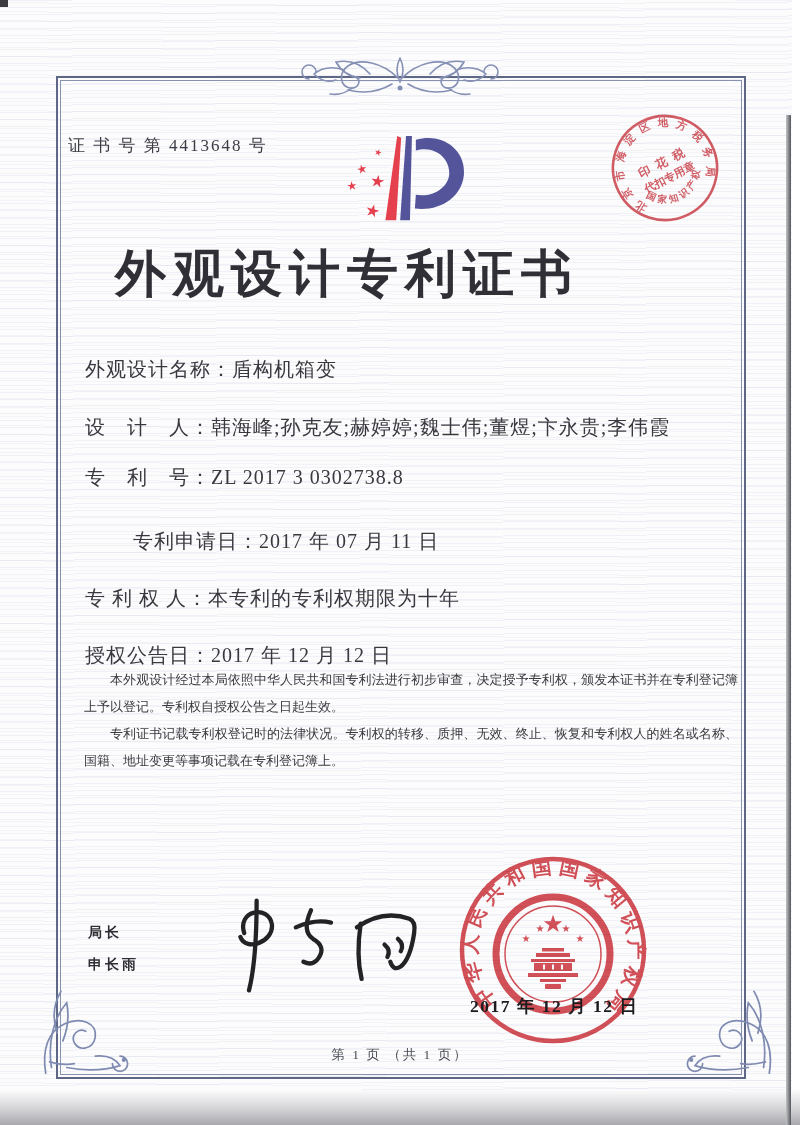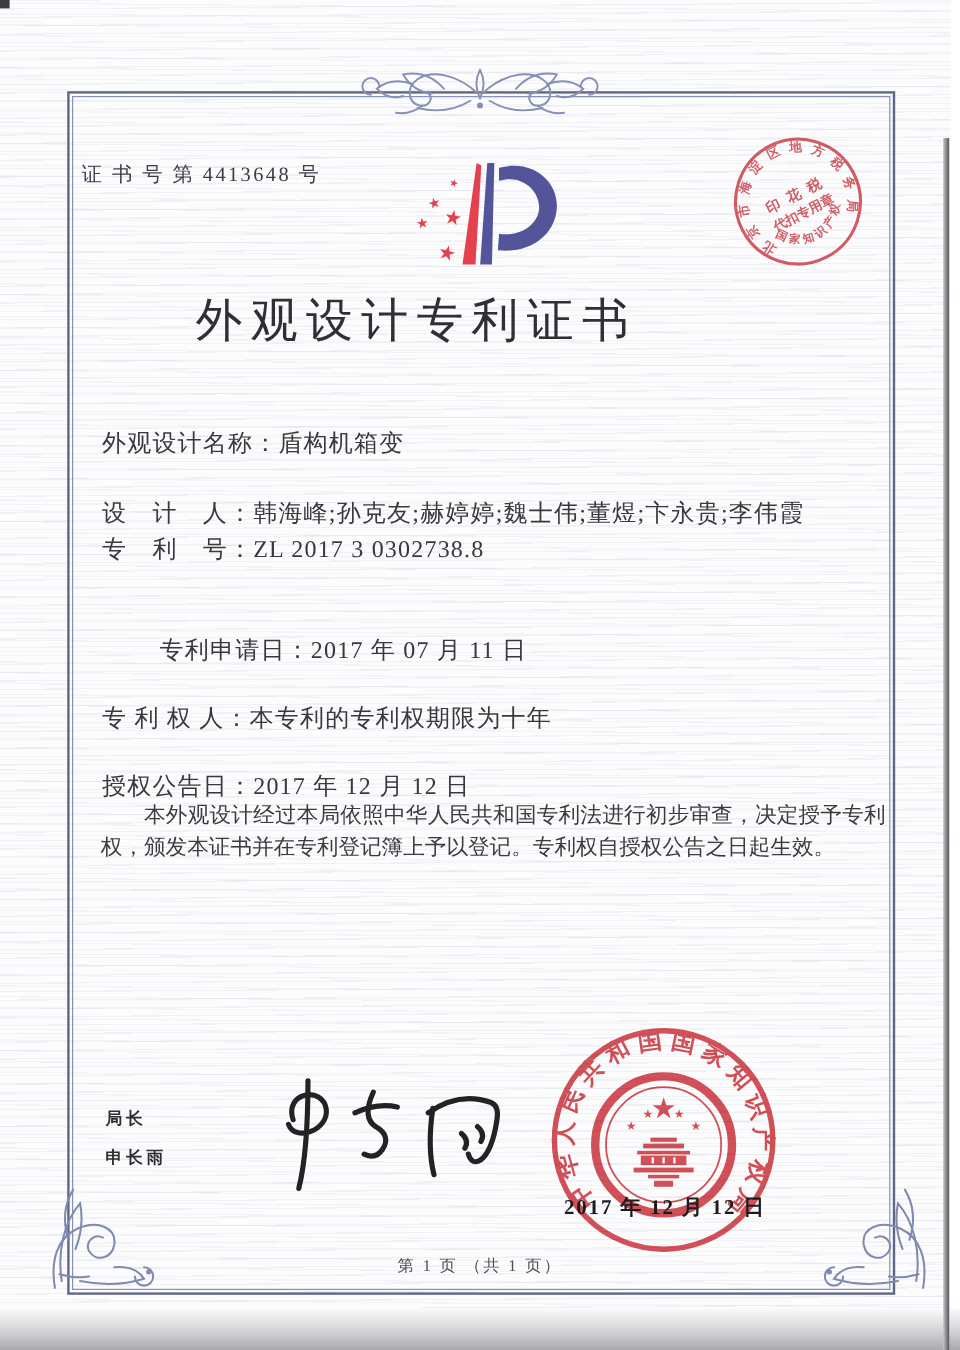--- a/index.html
+++ b/index.html
@@ -25,24 +25,24 @@
     border:2px solid #5e6886;
   }
   .frame-inner{
     position:absolute;left:2px;top:2px;right:2px;bottom:2px;
     border:1px solid #8791b0;
   }
   .abs{position:absolute;}
   .cert-no{left:68px;top:134px;font-size:17px;letter-spacing:2px;color:#3c3c44;}
   .title{
     left:0;top:240px;width:694px;text-align:center;
-    font-size:39px;font-weight:400;letter-spacing:7px;color:#2f2f35;
+    font-size:51px;font-weight:700;letter-spacing:7px;color:#2f2f35;
   }
   .field{left:85px;font-size:20px;letter-spacing:1px;color:#38383e;white-space:nowrap;}
-  .paras{left:84px;top:666px;width:654px;font-size:18px;line-height:27px;
+  .paras{left:84px;top:666px;width:654px;font-size:13px;line-height:27px;
     text-align:justify;color:#3a3a3f;}
   .paras p{margin:0;text-indent:2em;}
   .signer{left:88px;font-size:14px;font-weight:600;color:#2e2e33;
     font-family:"Liberation Sans","DejaVu Sans",sans-serif;letter-spacing:3px;}
   .seal-date{
     left:470px;top:994px;font-size:17.5px;font-weight:700;color:#1c1c1f;
     letter-spacing:1.5px;z-index:30;white-space:nowrap;
   }
   .footer{
     left:0;top:1046px;width:800px;text-align:center;
@@ -155,35 +155,36 @@
 </div>
 
 <div class="abs title">外观设计专利证书</div>
 
 <div class="abs field" style="top:356px;">
   <span>外观设计名称：</span><span>盾构机箱变</span>
 </div>
 <div class="abs field" style="top:414px;">
   <span>设　计　人：</span><span>韩海峰;孙克友;赫婷婷;魏士伟;董煜;卞永贵;李伟霞</span>
 </div>
-<div class="abs field" style="top:444px;">
+<div class="abs field" style="top:464px;">
   <span>专　利　号：</span><span>ZL 2017 3 0302738.8</span>
 </div>
 <div class="abs field" style="top:528px;margin-left:48px;">
   <span>专利申请日：</span><span>2017 年 07 月 11 日</span>
 </div>
 <div class="abs field" style="top:585px;">
   <span>专 利 权 人：</span><span>本专利的专利权期限为十年</span>
 </div>
 <div class="abs field" style="top:642px;">
   <span>授权公告日：</span><span>2017 年 12 月 12 日</span>
 </div>
 
 <div class="abs paras">
   <p>本外观设计经过本局依照中华人民共和国专利法进行初步审查，决定授予专利权，颁发本证书并在专利登记簿上予以登记。专利权自授权公告之日起生效。</p>
+  <p>专利证书记载专利权登记时的法律状况。专利权的转移、质押、无效、终止、恢复和专利权人的姓名或名称、国籍、地址变更等事项记载在专利登记簿上。</p>
 </div>
 
 <div class="abs signer" style="top:924px;">局长</div>
 <div class="abs signer" style="top:956px;">申长雨</div>
 
 <div class="abs" style="left:215px;top:893px;z-index:10;">
   <svg width="215" height="105" viewBox="0 0 220 110">
     <g stroke="#232326" stroke-width="4.5" fill="none" stroke-linecap="round" stroke-linejoin="round">
       <path d="M28,42 C20,18 54,12 57,33 C59,51 30,62 24,46"></path>
       <path d="M41,8 C41,40 39,78 33,102"></path>

